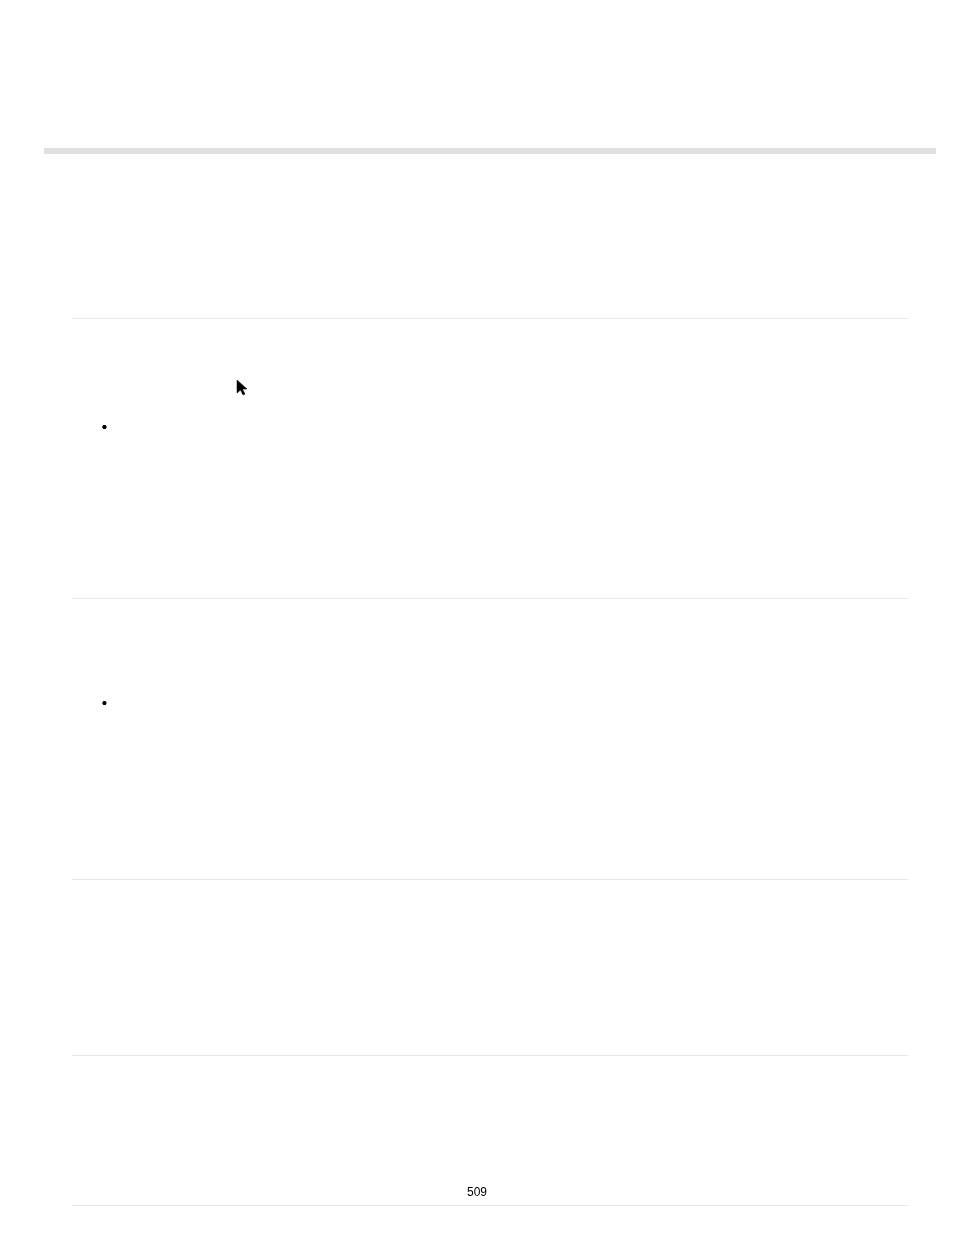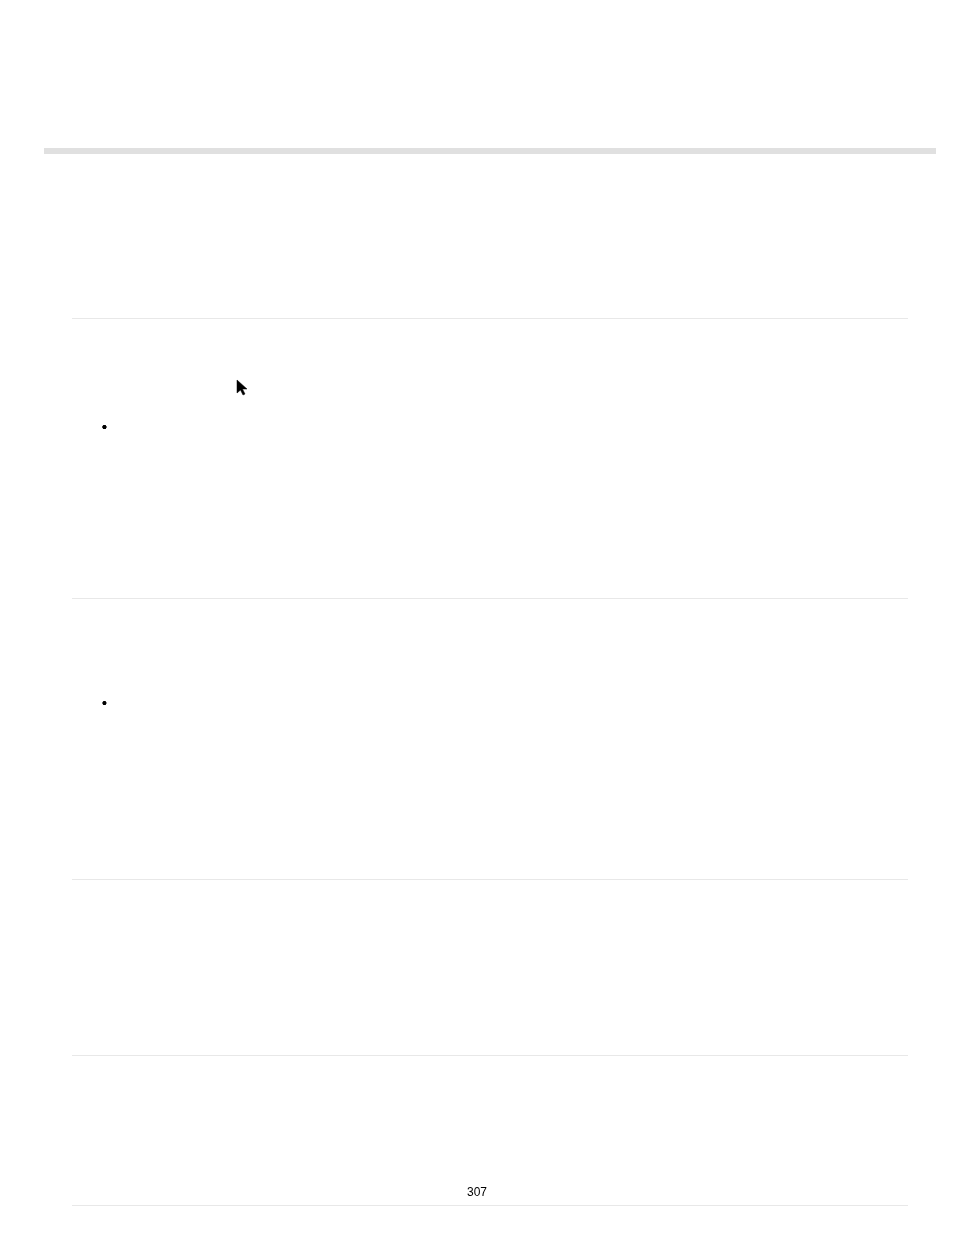--- a/index.html
+++ b/index.html
@@ -119,17 +119,17 @@
       <li></li>
     </ul>
   </div>
   <hr class="divider">
   <div class="section s3"></div>
   <hr class="divider">
   <div class="section s4"></div>
   <hr class="divider">
 </div>
 
-<div class="page-number">307</div>
+<div class="page-number">509</div>
 
 <svg class="cursor" viewBox="0 0 14 18">
   <path d="M 1 1 L 1 14 L 4.5 11 L 7 16 L 9 15 L 6.5 10 L 11 10 Z" fill="#000" stroke="#000" stroke-width="0.5"></path>
 </svg>
 
 </body></html>

